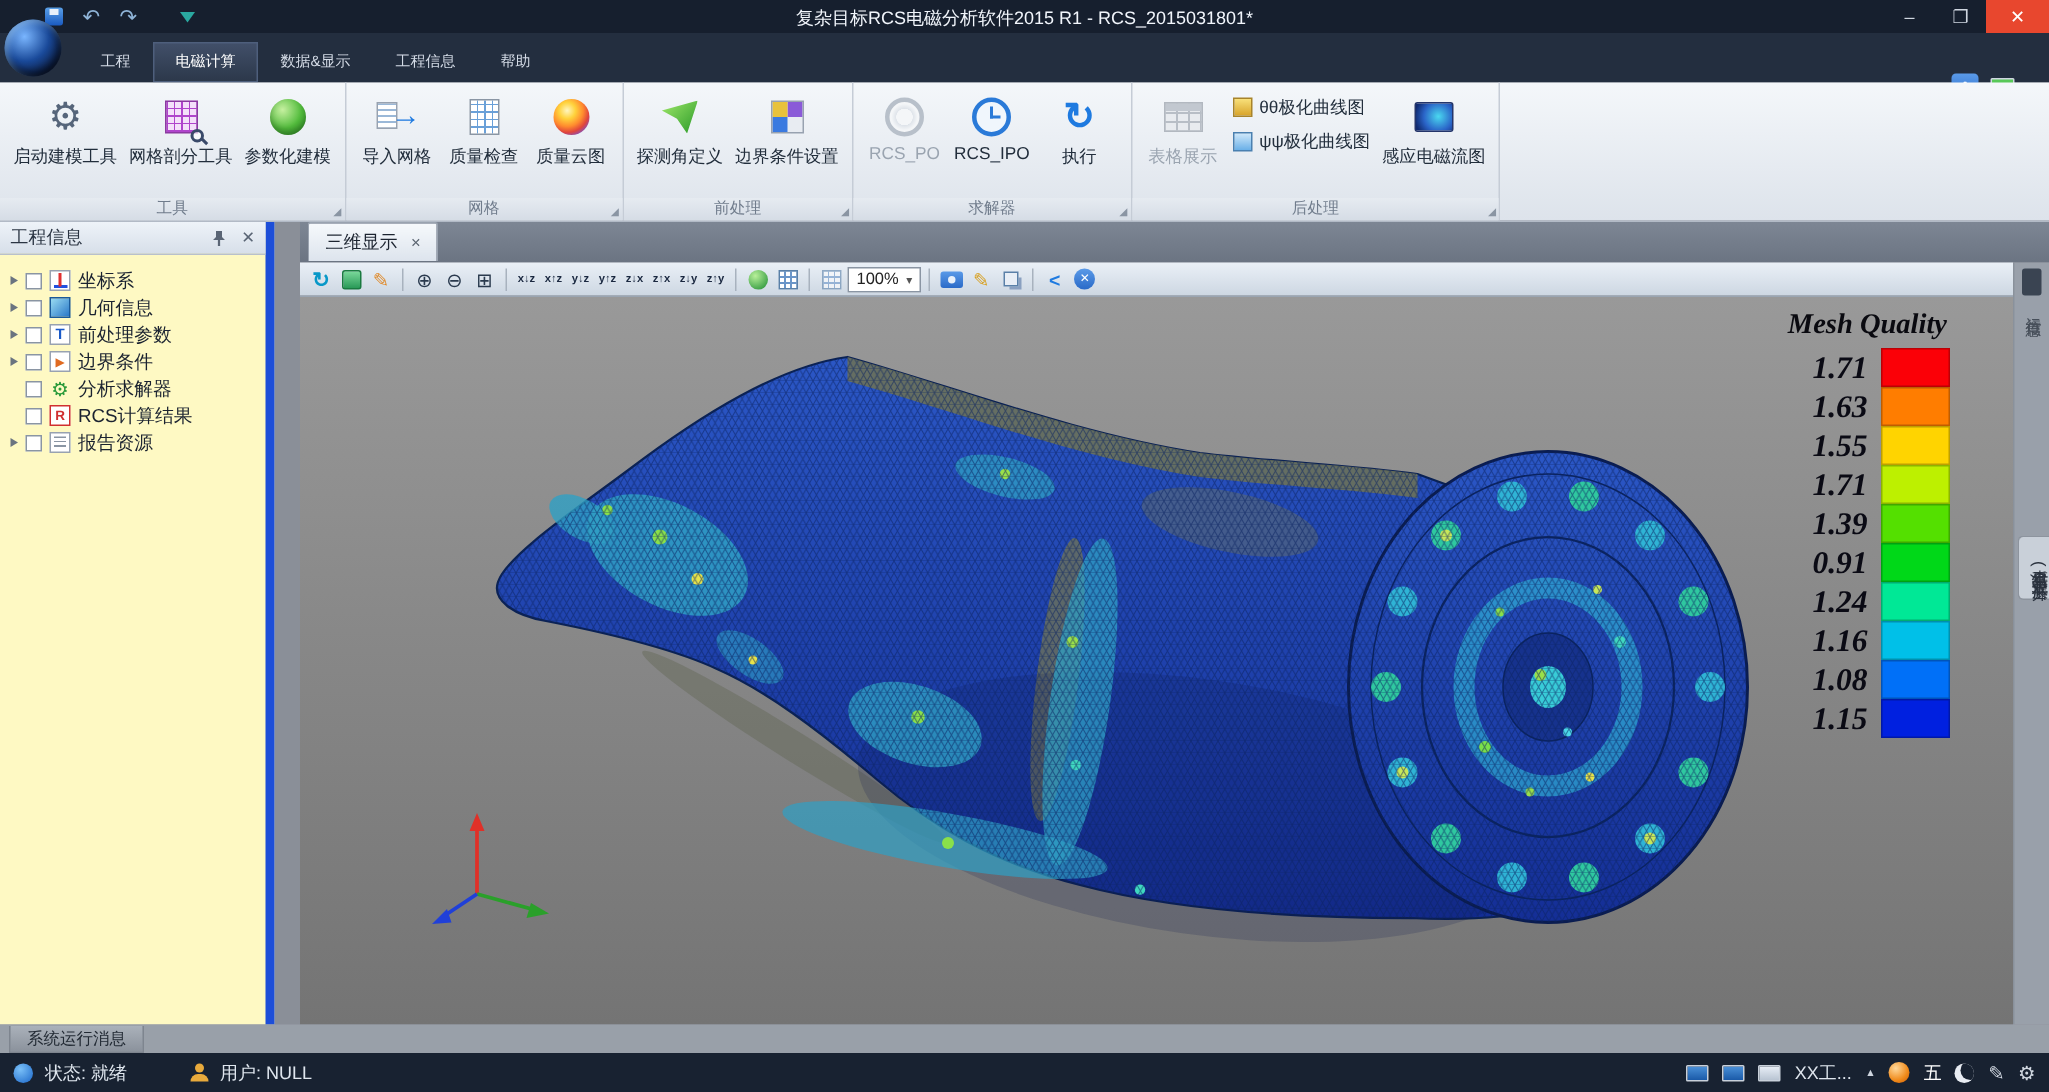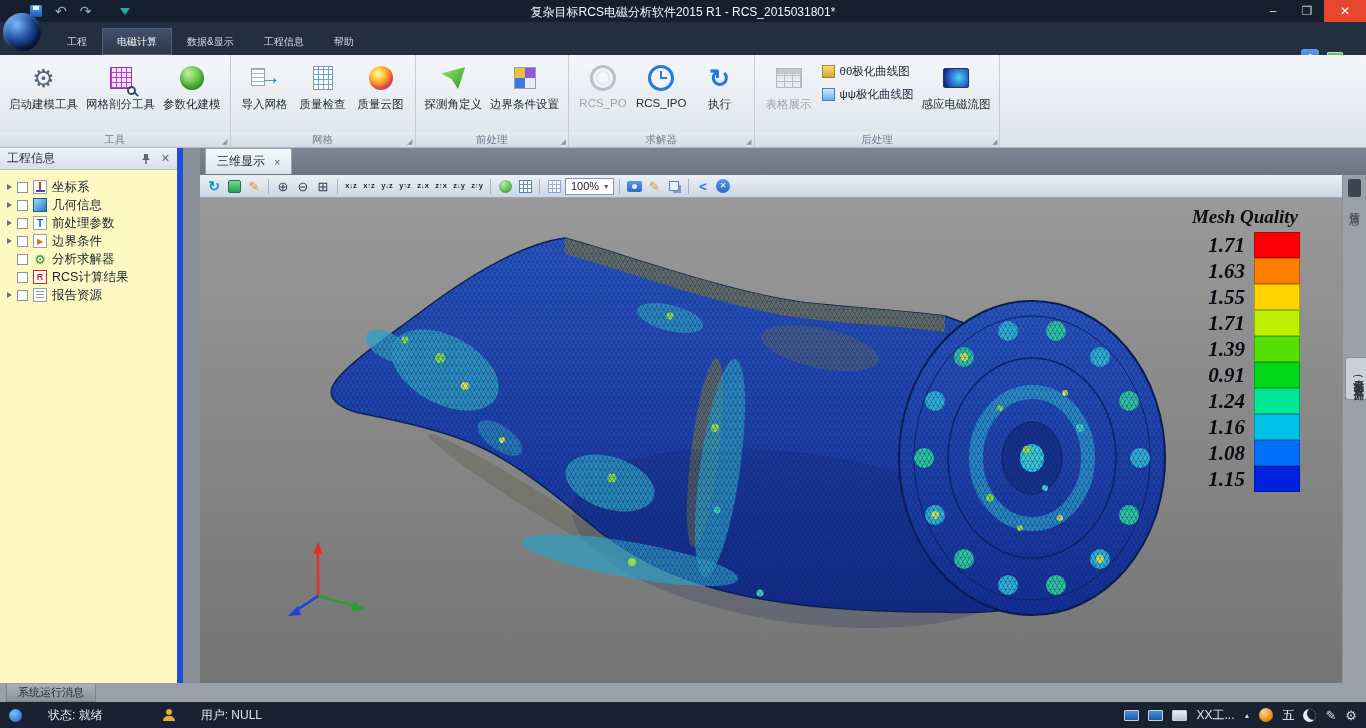--- a/index.html
+++ b/index.html
@@ -114,21 +114,21 @@
 
 
 .rightstrip{position:absolute;left:1342px;top:175px;width:24px;height:508px;background:#99a0aa;border-left:1px solid #8a919b}
 .thumb{position:absolute;left:5px;top:4px;width:13px;height:18px;background:#3a4452;border-radius:2px}
 .vtext{writing-mode:vertical-rl;font-size:10.5px;color:#474f5a;position:absolute;left:5px;top:28px;letter-spacing:1px}
 .vtab{position:absolute;left:2px;top:182px;width:21px;padding:12px 0;background:#c9d0d9;border:1px solid #8d949e;border-right:none;border-radius:4px 0 0 4px;writing-mode:vertical-rl;font-size:11px;color:#2a323e;text-align:center;letter-spacing:1px}
 
 
 .bottomstrip{position:absolute;left:0;top:683px;width:1366px;height:19px;background:#99a0a9;display:flex;align-items:center}
 .btab{margin-left:6px;height:18px;display:flex;align-items:center;padding:0 11px;background:linear-gradient(#aab1ba,#8b929c);font-size:11px;color:#222a34;border:1px solid #7e858f;border-top:none}
-.statusbar{position:absolute;left:0;top:702px;width:1366px;height:26px;background:#182231;display:flex;align-items:center;color:#dfe6ee;font-size:12px;padding:0 9px;gap:26px}
+.statusbar{position:absolute;left:0;top:702px;width:1366px;height:26px;background:#182231;display:flex;align-items:center;color:#dfe6ee;font-size:12px;padding:0 9px;gap:8px}
 .stat-ic{width:13px;height:13px;border-radius:50%;background:radial-gradient(circle at 35% 30%,#7ac0f8,#1a66c8)}
 .user-ic{width:12px;height:12px;position:relative;margin-left:34px}
 .user-ic::before{content:"";position:absolute;left:3px;top:0;width:6px;height:6px;border-radius:50%;background:#e8aa3c}
 .user-ic::after{content:"";position:absolute;left:0;bottom:0;width:12px;height:5px;border-radius:5px 5px 0 0;background:#e8aa3c}
 .tray{margin-left:auto;display:flex;align-items:center;gap:9px}
 .mon{width:15px;height:11px;border:1px solid #c8d0da;background:linear-gradient(#4a90d8,#1a5aa8);border-radius:1px}
 .tri-up{font-size:7px;color:#cfd6df}
 .sogou{width:14px;height:14px;border-radius:50%;background:radial-gradient(circle at 35% 30%,#ffd89a,#f08a1a 60%,#c85a08)}
 .wubi{color:#fff;font-size:12px}
 .moon{width:13px;height:13px;border-radius:50%;background:#e8ecf2;position:relative;overflow:hidden}

